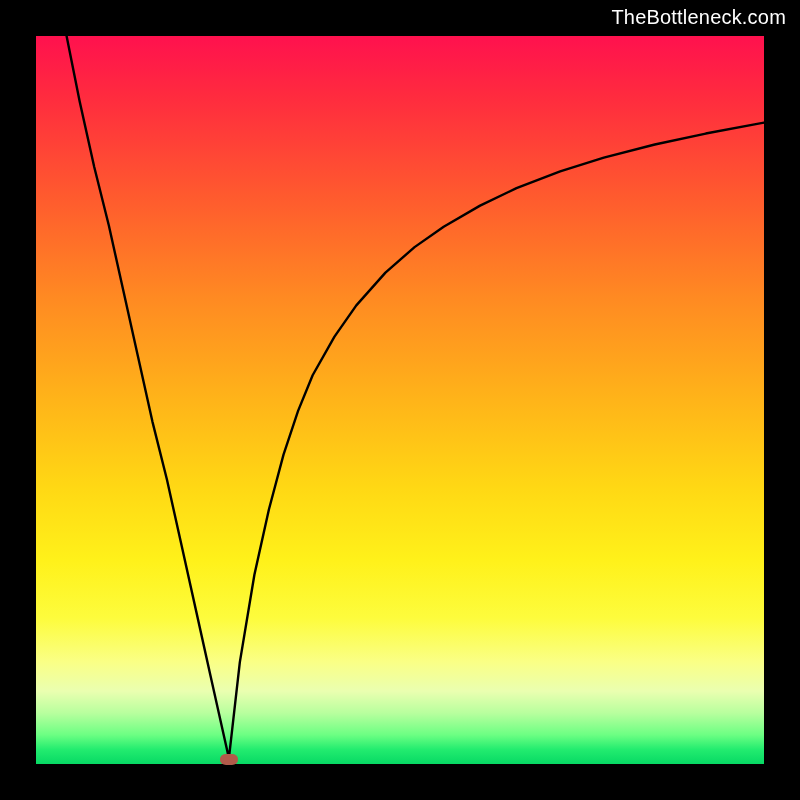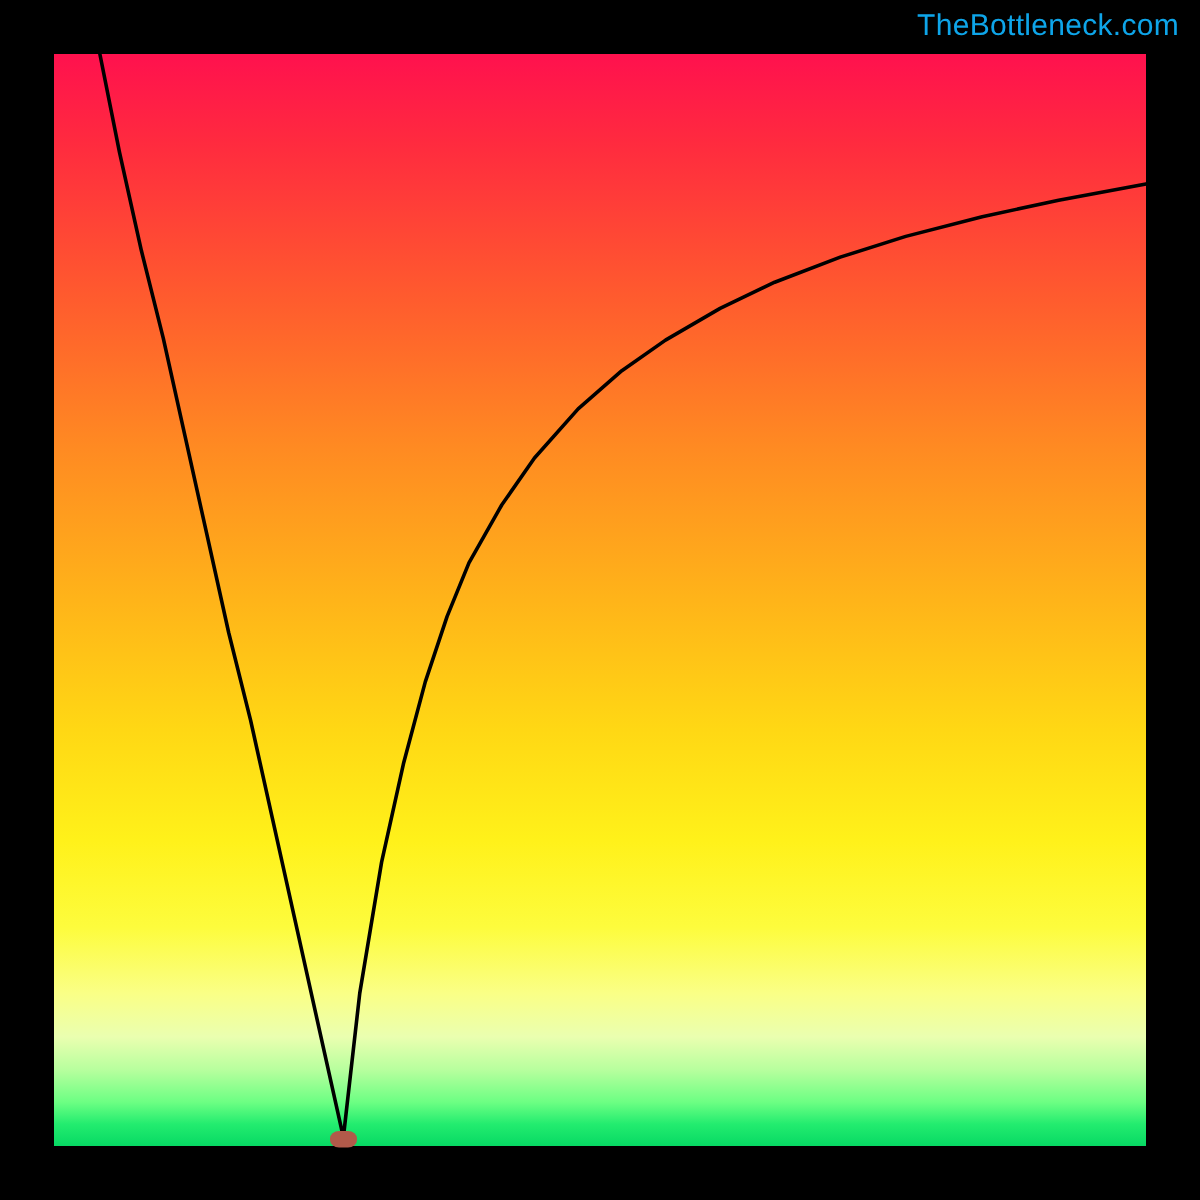--- a/index.html
+++ b/index.html
@@ -41,21 +41,21 @@
       #b8ff9e 93%,
       #6cff83 96%,
       #23ec6f 98%,
       #07d964 100%
     );
   }
   .attribution {
     position: absolute;
     top: 6px;
     right: 14px;
-    color: #0ea5e9;
+    color: #ffffff;
     font-size: 20px;
     letter-spacing: 0.2px;
     user-select: none;
   }
   svg.curve {
     position: absolute;
     left: 0;
     top: 0;
     width: 728px;
     height: 728px;

